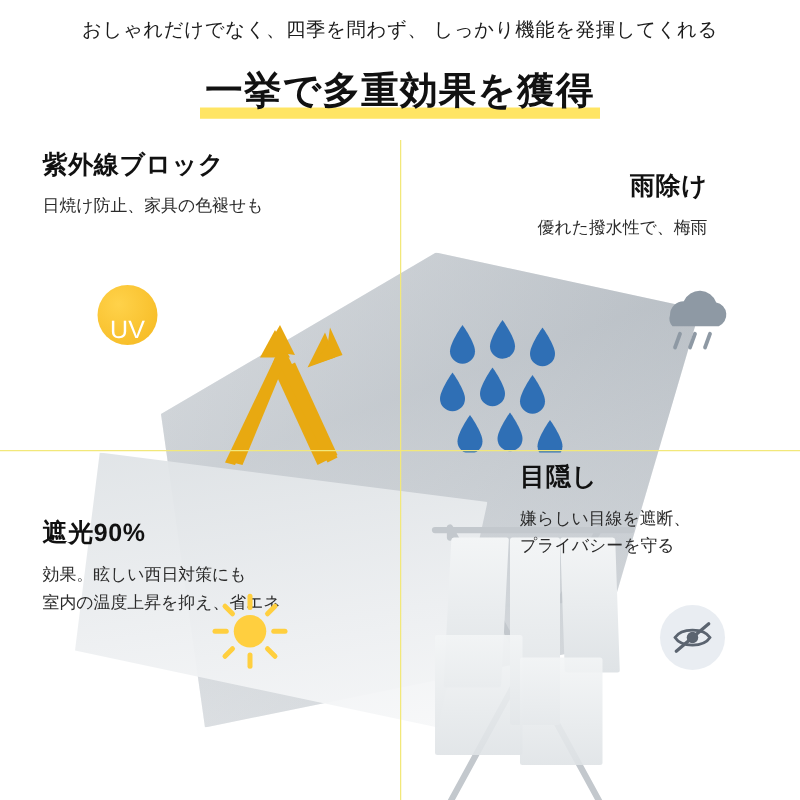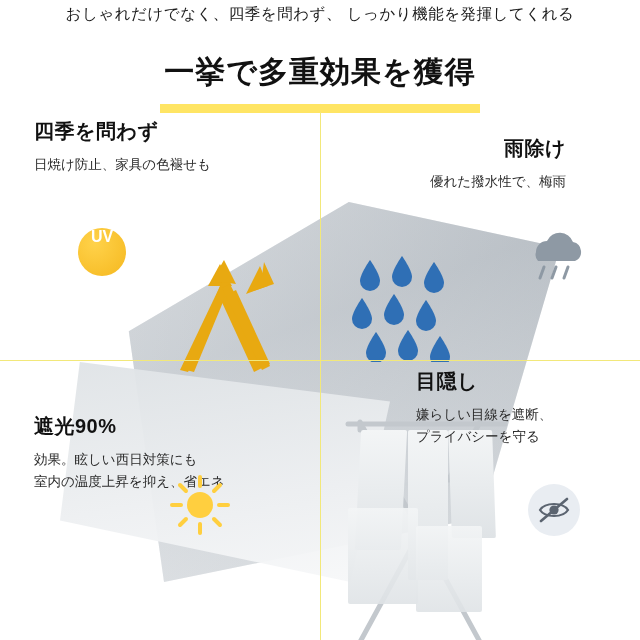--- a/index.html
+++ b/index.html
@@ -7,40 +7,40 @@
     width:640px;height:640px;
     background:#ffffff;
     font-family:"Liberation Sans","DejaVu Sans",sans-serif;
     overflow:hidden;
     position:relative;
   }
   #stage{position:absolute;inset:0;}
 
   
   .topline{
-    position:absolute;left:0;top:4px;width:640px;
+    position:absolute;left:0;top:14px;width:640px;
     text-align:center;
     font-size:15.5px;
     color:#1b1b1b;
     letter-spacing:0.5px;
     white-space:nowrap;
   }
 
   
   .headline-wrap{
     position:absolute;left:0;top:52px;width:640px;text-align:center;
   }
   .headline{
     display:inline-block;
     position:relative;
     font-size:30px;
     font-weight:bold;
     color:#111;
     letter-spacing:1px;
-    padding:0 4px 20px 4px;
+    padding:0 4px 2px 4px;
   }
   .headline .hl-bar{
     position:absolute;left:0;right:0;bottom:0px;height:9px;
     background:#ffe564;
     z-index:-1;
   }
 
   
   .vline{
     position:absolute;left:320px;top:112px;width:1px;height:528px;
@@ -102,22 +102,22 @@
 
   #block-uv{left:34px;top:118px;}
   #block-rain{left:430px;top:118px;text-align:right;margin-top:17px;}
   #block-shade{left:34px;top:368px;margin-top:45px;}
   #block-privacy{left:416px;top:368px;}
 
   
   .icon-uv{
     position:absolute;left:78px;top:228px;width:48px;height:48px;border-radius:50%;
     background:radial-gradient(circle at 35% 32%,#ffd24a,#f5b81f);
-    color:#fff;font-size:16px;font-weight:bold;
-    display:flex;align-items:flex-start;justify-content:center;
+    color:#fff;font-size:20px;font-weight:normal;
+    display:flex;align-items:flex-end;justify-content:center;
     box-shadow:0 0 0 0 rgba(0,0,0,0);
   }
   .icon-cloud{position:absolute;left:520px;top:218px;width:70px;height:66px;}
   .icon-sun{position:absolute;left:168px;top:474px;width:64px;height:62px;}
   .icon-eye{
     position:absolute;left:528px;top:484px;width:52px;height:52px;border-radius:50%;
     background:#e9edf2;display:flex;align-items:center;justify-content:center;
   }
 </style>
 </head>
@@ -192,21 +192,21 @@
         <path d="M58 78 C58 78 68 92 68 99 A10 10 0 0 1 48 99 C48 92 58 78 58 78Z"></path>
         <path d="M90 84 C90 84 100 98 100 105 A10 10 0 0 1 80 105 C80 98 90 84 90 84Z"></path>
       </svg>
     </div>
   </div>
 
   <div class="vline"></div>
   <div class="hline"></div>
 
   <div class="block" id="block-uv">
-    <div class="ttl">四季を問わず</div>
+    <div class="ttl">紫外線ブロック</div>
     <div class="body">
       <div>日焼け防止、家具の色褪せも</div>
     </div>
   </div>
   <div class="icon-uv">
     <span>UV</span>
   </div>
 
   <div class="block" id="block-rain">
     <div class="ttl">雨除け</div>

